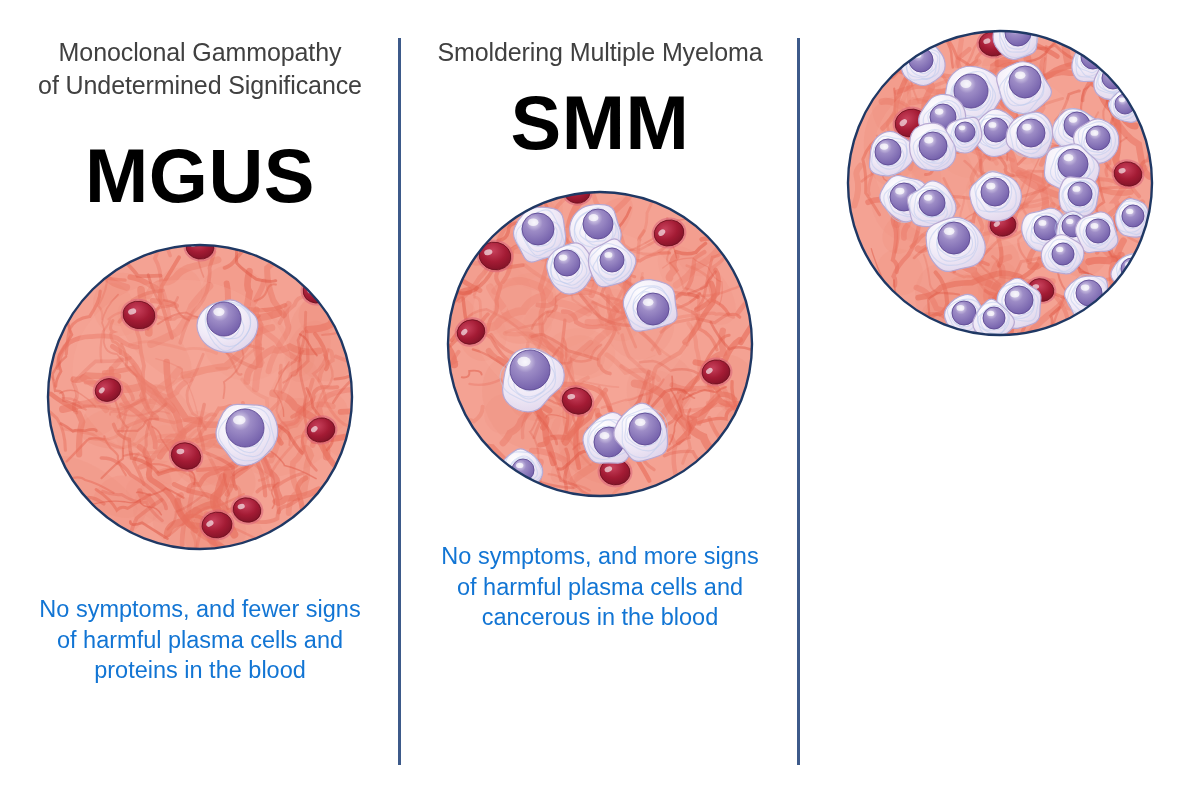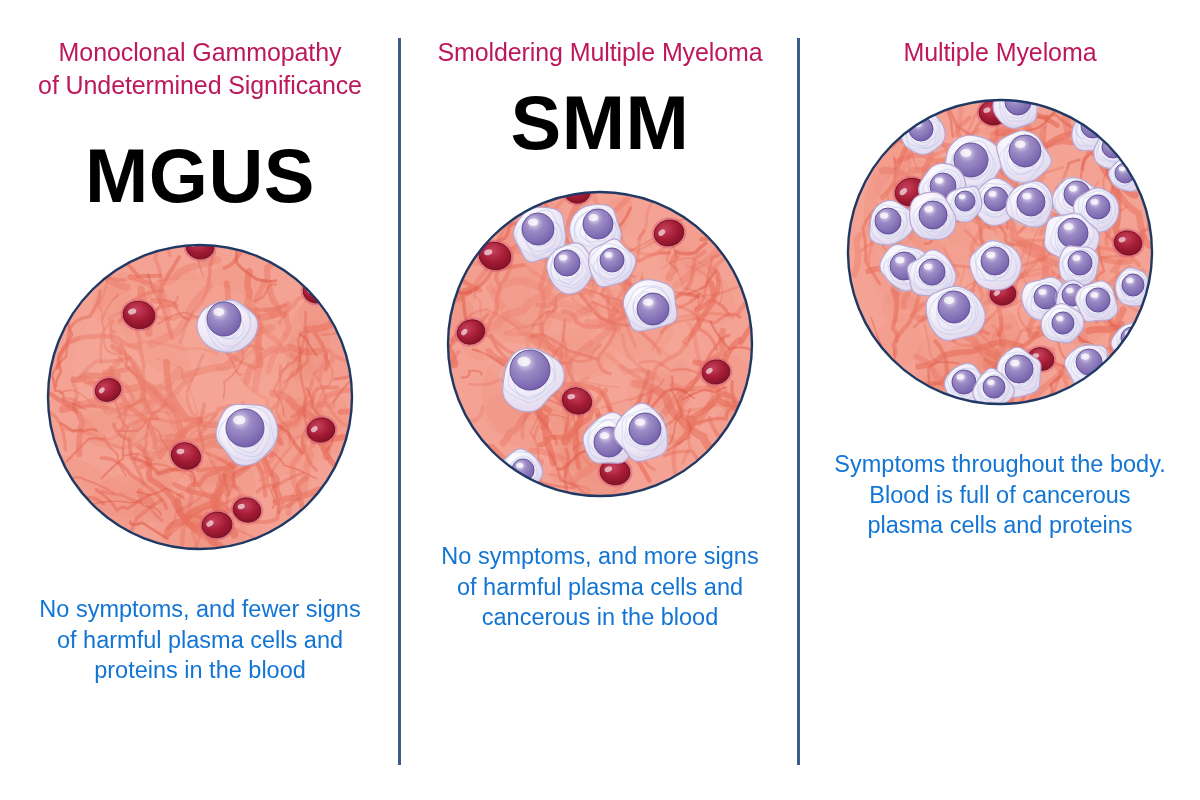--- a/index.html
+++ b/index.html
@@ -40,21 +40,21 @@
     background: #3d5a8a;
     z-index: 5;
   }
   .divider.d1 { left: 398px; }
   .divider.d2 { left: 797px; }
 
   .panel-title {
     margin-top: 36px;
     width: 360px;
     text-align: center;
-    color: #be185d;
+    color: #404040;
     font-size: 25px;
     line-height: 1.32;
     font-weight: 400;
     letter-spacing: -0.1px;
     white-space: pre-line;
   }
   .panel-title.two-line { margin-top: 36px; }
   .panel-title.one-line { }
 
   .panel-acronym {
@@ -749,21 +749,20 @@
           </g>
     <circle cx="155" cy="155" r="152" fill="none" stroke="#1f3864" stroke-width="2.4"></circle>
   </svg>
       </div>
     <div class="panel-caption">No symptoms, and more signs
 of harmful plasma cells and
 cancerous in the blood</div>
   </div>
 
   <div class="panel">
-    <div class="panel-title one-line">Multiple Myeloma</div>
     <div class="field-wrap" id="field-mm">
         <svg width="310" height="310" viewBox="0 0 310 310" xmlns="http://www.w3.org/2000/svg">
     <defs>
       <clipPath id="clip-mm">
               <circle cx="155" cy="155" r="152"></circle>
             </clipPath>
       <radialGradient id="nuc-mm" cx="38%" cy="30%" r="78%">
         <stop offset="0%" stop-color="#e9e3f5"></stop>
         <stop offset="34%" stop-color="#9d8cc6"></stop>
         <stop offset="100%" stop-color="#6f5ba8"></stop>
@@ -1288,18 +1287,15 @@
               <path d="M 289.6 83.2 Q 287.5 85.7 284.8 87.1 Q 282.2 88.6 278.6 89.6 Q 275.1 90.7 272.5 88.0 Q 270.0 85.3 269.2 82.0 Q 268.4 78.7 268.6 75.2 Q 268.8 71.7 271.8 70.0 Q 274.9 68.4 278.1 65.9 Q 281.2 63.4 284.1 66.2 Q 286.9 69.1 289.9 71.2 Q 293.0 73.3 292.4 77.0 Q 291.7 80.7 289.6 83.2 Z" fill="none" stroke="#b9c9ee" stroke-opacity="0.5" stroke-width="1.1"></path>
               <path d="M 286.7 83.4 Q 285.3 85.5 282.9 87.2 Q 280.5 88.9 277.4 88.4 Q 274.3 87.8 272.7 85.2 Q 271.1 82.6 271.0 79.8 Q 270.8 77.1 271.1 74.1 Q 271.3 71.1 273.8 69.2 Q 276.3 67.3 279.2 68.3 Q 282.1 69.3 285.2 69.7 Q 288.3 70.1 288.5 73.2 Q 288.7 76.3 288.4 78.8 Q 288.1 81.3 286.7 83.4 Z" fill="none" stroke="#b9c9ee" stroke-opacity="0.5" stroke-width="1.1"></path>
               <path d="M 284.6 83.3 Q 283.6 85.4 281.4 85.1 Q 279.2 84.9 277.6 83.9 Q 275.9 83.0 274.2 81.7 Q 272.5 80.4 272.0 78.1 Q 271.6 75.8 272.9 73.8 Q 274.3 71.8 276.5 71.3 Q 278.8 70.9 280.9 70.7 Q 283.1 70.6 284.3 72.4 Q 285.5 74.2 287.1 76.0 Q 288.6 77.7 287.1 79.5 Q 285.5 81.3 284.6 83.3 Z" fill="none" stroke="#b9c9ee" stroke-opacity="0.5" stroke-width="1.1"></path>
       <circle cx="280" cy="76" r="10" fill="url(#nuc-mm)" stroke="#5d4b94" stroke-width="0.9"></circle>
       <ellipse cx="277" cy="71.8" rx="3.3000000000000003" ry="2.4" fill="#ffffff" opacity="0.7"></ellipse>
     </g>
           </g>
     <circle cx="155" cy="155" r="152" fill="none" stroke="#1f3864" stroke-width="2.4"></circle>
   </svg>
       </div>
-    <div class="panel-caption">Symptoms throughout the body.
-Blood is full of cancerous
-plasma cells and proteins</div>
   </div>
 
 </div>
 
 </body></html>

